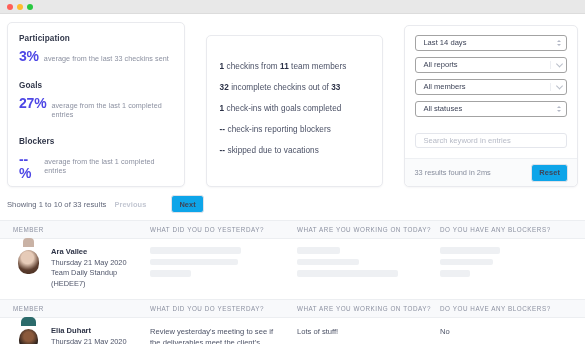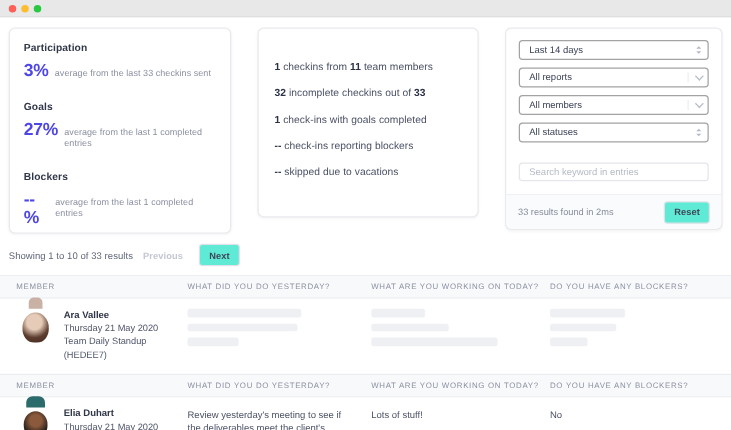--- a/index.html
+++ b/index.html
@@ -26,21 +26,21 @@
   .dot.yellow { background: #febc2e; }
   .dot.green  { background: #28c840; }
 
   .app { background:#ffffff; height: 330px; position: relative; }
 
   
   .cards-row {
     display: flex;
     gap: 21px;
     padding: 8px 7px 0 7px;
-    align-items: flex-start;
+    align-items: flex-end;
   }
 
   .card {
     background: #ffffff;
     border: 1px solid #e9eaee;
     border-radius: 5px;
     box-shadow: 0 1px 2px rgba(16,24,40,.04);
   }
 
   
@@ -161,40 +161,40 @@
     border-radius: 0 0 5px 5px;
     padding: 6px 9px;
     display: flex;
     align-items: center;
     justify-content: space-between;
     height: 28px;
   }
   .results-count { font-size: 7.4px; color: #868c9c; }
   .btn {
     border: 1px solid #e0e2e9;
-    background: #5eead4;
+    background: #0ea5e9;
     border-radius: 3px;
     font-family: "Liberation Sans", sans-serif;
     font-size: 7.4px;
     font-weight: bold;
     color: #3f4558;
     padding: 3.5px 7px;
     cursor: pointer;
     letter-spacing: .1px;
   }
 
   
   .pager {
     display: flex;
     align-items: center;
     justify-content: flex-start;
     padding: 8px 7px 7px 7px;
   }
   .showing { font-size: 7.6px; color: #606679; letter-spacing: .05px; }
-  .pager-btns { display: flex; gap: 5px; }
+  .pager-btns { display: flex; gap: 17px; }
   .btn-ghost {
     border: 1px solid transparent;
     background: transparent;
     color: #c3c7d2;
     font-family: "Liberation Sans", sans-serif;
     font-size: 7.4px; font-weight: bold;
     padding: 3.5px 7px; border-radius: 3px;
     cursor: default; letter-spacing: .1px;
   }
 

